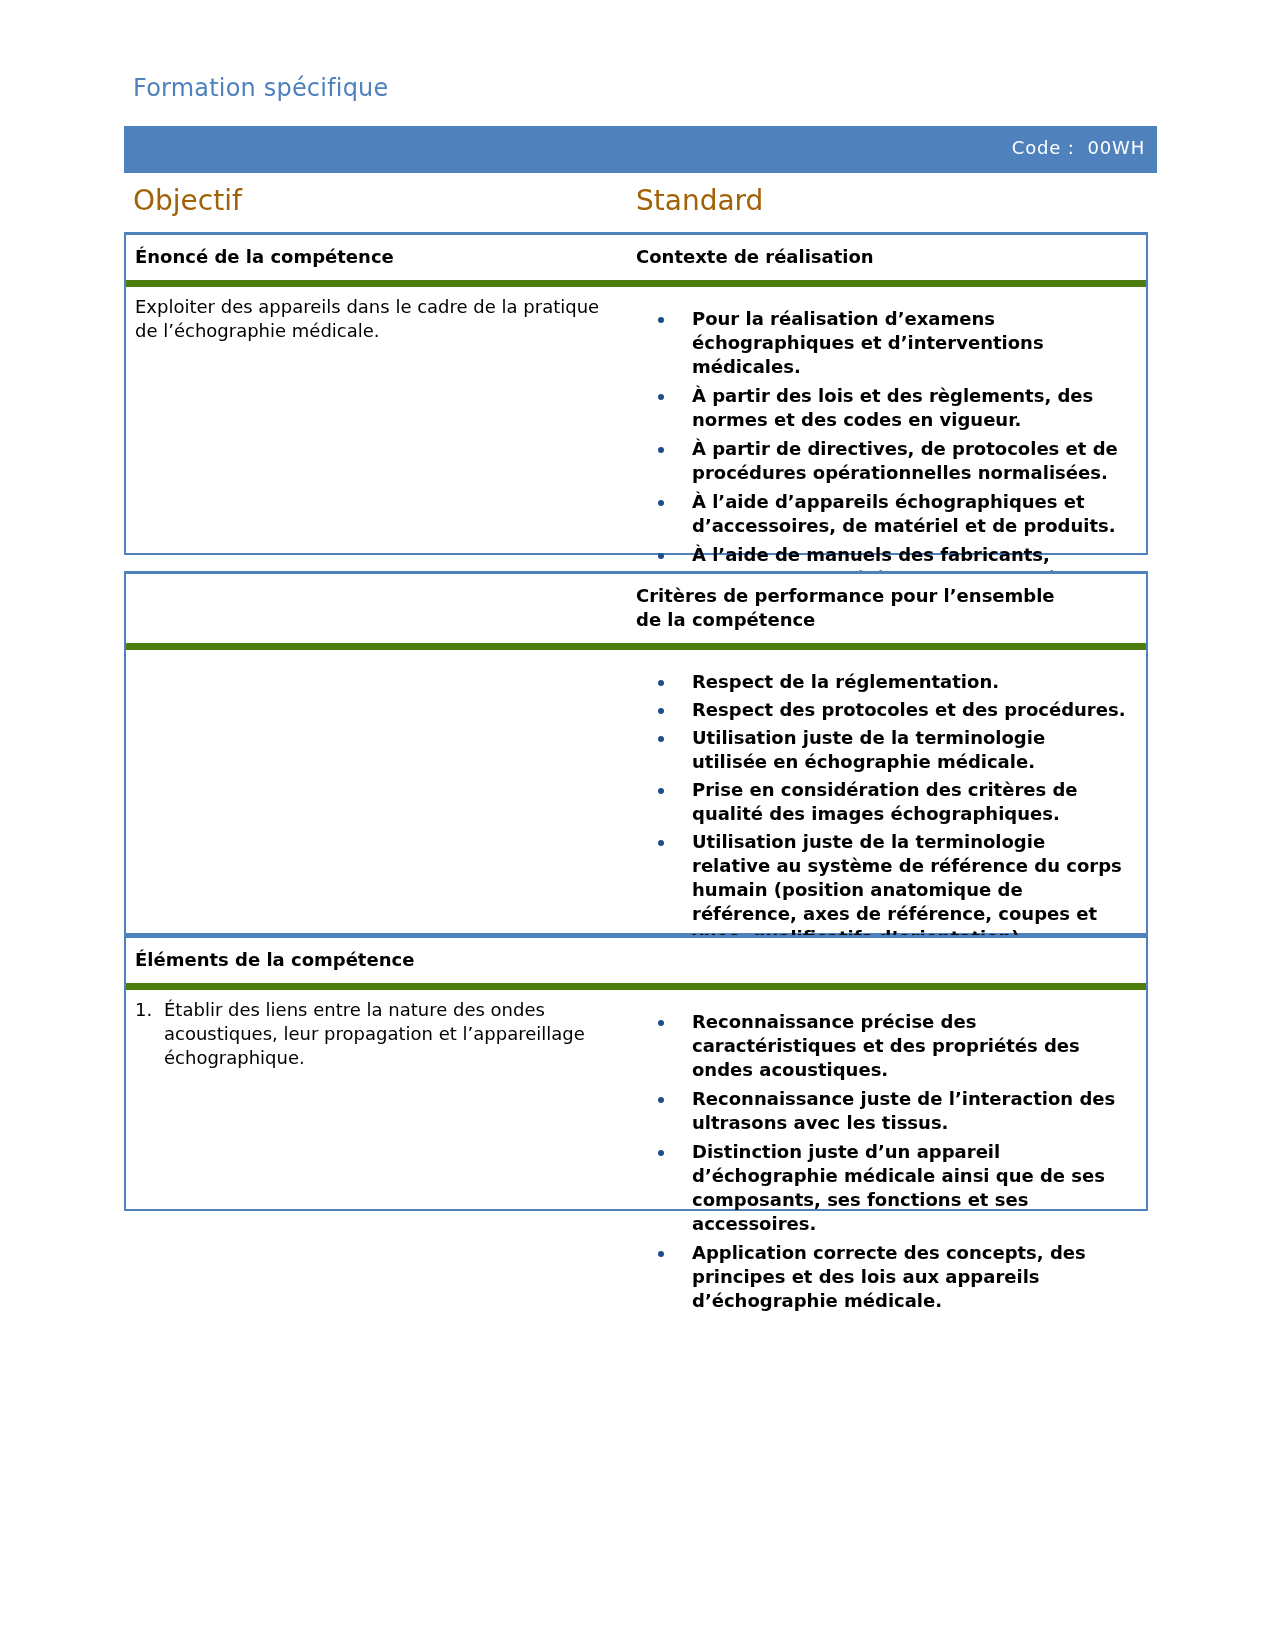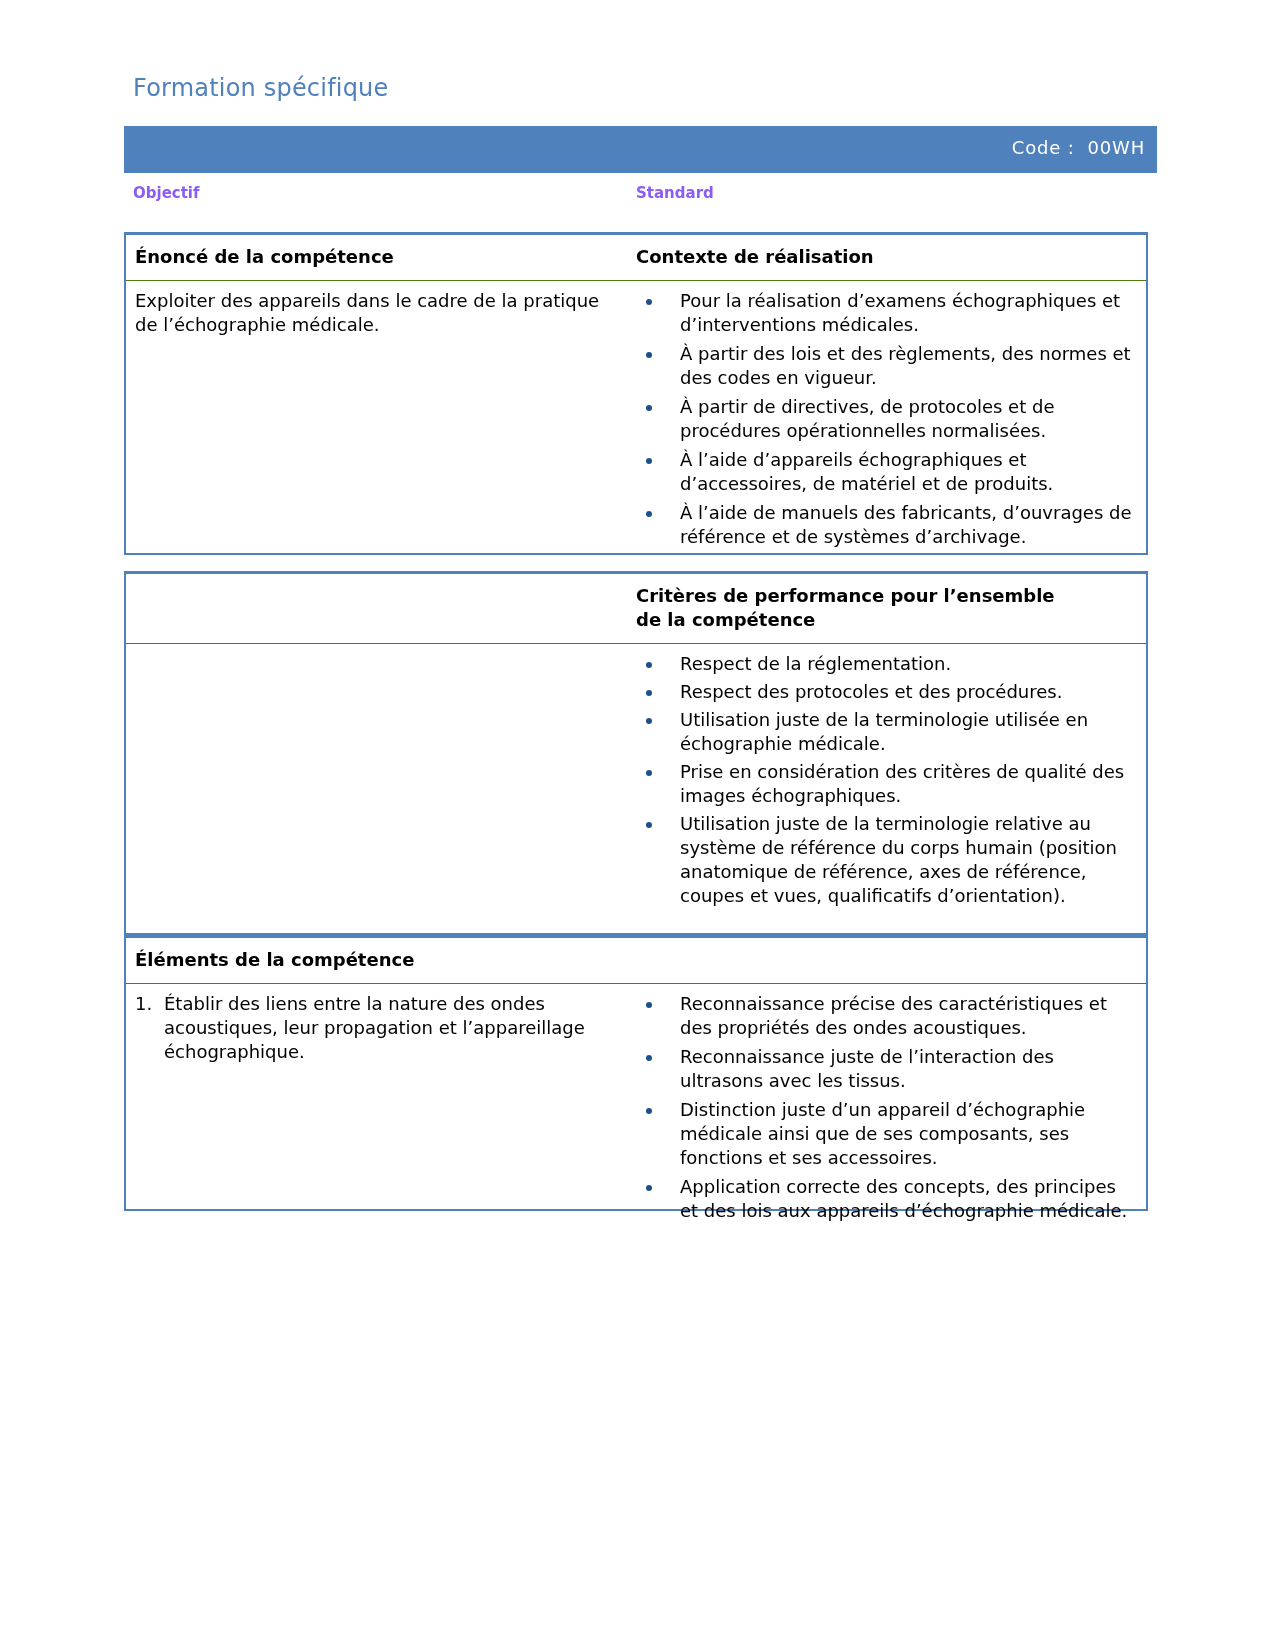--- a/index.html
+++ b/index.html
@@ -1,30 +1,30 @@
 <!DOCTYPE html>
 <html><head>
 <meta charset="utf-8">
 <style>
   html, body { margin: 0; padding: 0; background: #ffffff; }
   body { width: 1275px; height: 1650px; position: relative; font-family: "DejaVu Sans", sans-serif; color: #000; }
   .page-title { position: absolute; left: 133px; top: 74px; font-size: 24px; color: #4f81bd; letter-spacing: 0.2px; }
   .code-bar { position: absolute; left: 124px; top: 126px; width: 1033px; height: 47px; background: #4f81bd; }
   .code-text { position: absolute; right: 12px; top: 11px; color: #ffffff; font-size: 18px; letter-spacing: 0.8px; white-space: pre; }
-  .col-head { position: absolute; top: 184px; font-size: 15px; font-weight: bold; color: #8b5cf6; }
+  .col-head { position: absolute; top: 184px; font-size: 28px; font-weight: normal; color: #a16207; }
   .col-head.left { left: 133px; }
   .col-head.right { left: 636px; }
   .box { position: absolute; left: 124px; width: 1024px; border: 2px solid #4f81bd; border-top-width: 3px; box-sizing: border-box; background: #fff; }
   .row { display: flex; }
-  .row.head { border-bottom: 1px solid #4d7c0f; }
+  .row.head { border-bottom: 7px solid #4d7c0f; }
   .cell { box-sizing: border-box; padding: 8px 8px 6px 9px; font-size: 18px; line-height: 24px; }
   .cell.l { width: 500px; }
   .cell.r { width: 520px; padding-left: 10px; }
   .head .cell { font-weight: bold; padding-top: 10px; padding-bottom: 11px; }
-  ul.bul { list-style: none; margin: 0; padding: 0; }
+  ul.bul { list-style: none; margin: 12px; padding: 0; font-weight: bold; }
   ul.bul li { position: relative; padding-left: 44px; margin-bottom: 5px; }
   ul.bul li:last-child { margin-bottom: 0; }
   ul.bul li .dot { position: absolute; left: 10px; top: 10px; width: 6px; height: 6px; border-radius: 50%; background: #1f4e8c; }
   ul.bul.tight li { margin-bottom: 4px; }
   ol.num { list-style: none; margin: 0; padding: 0; }
   ol.num li { position: relative; padding-left: 29px; }
   ol.num li .n { position: absolute; left: 0; top: 0; }
 </style>
 </head>
 <body>

